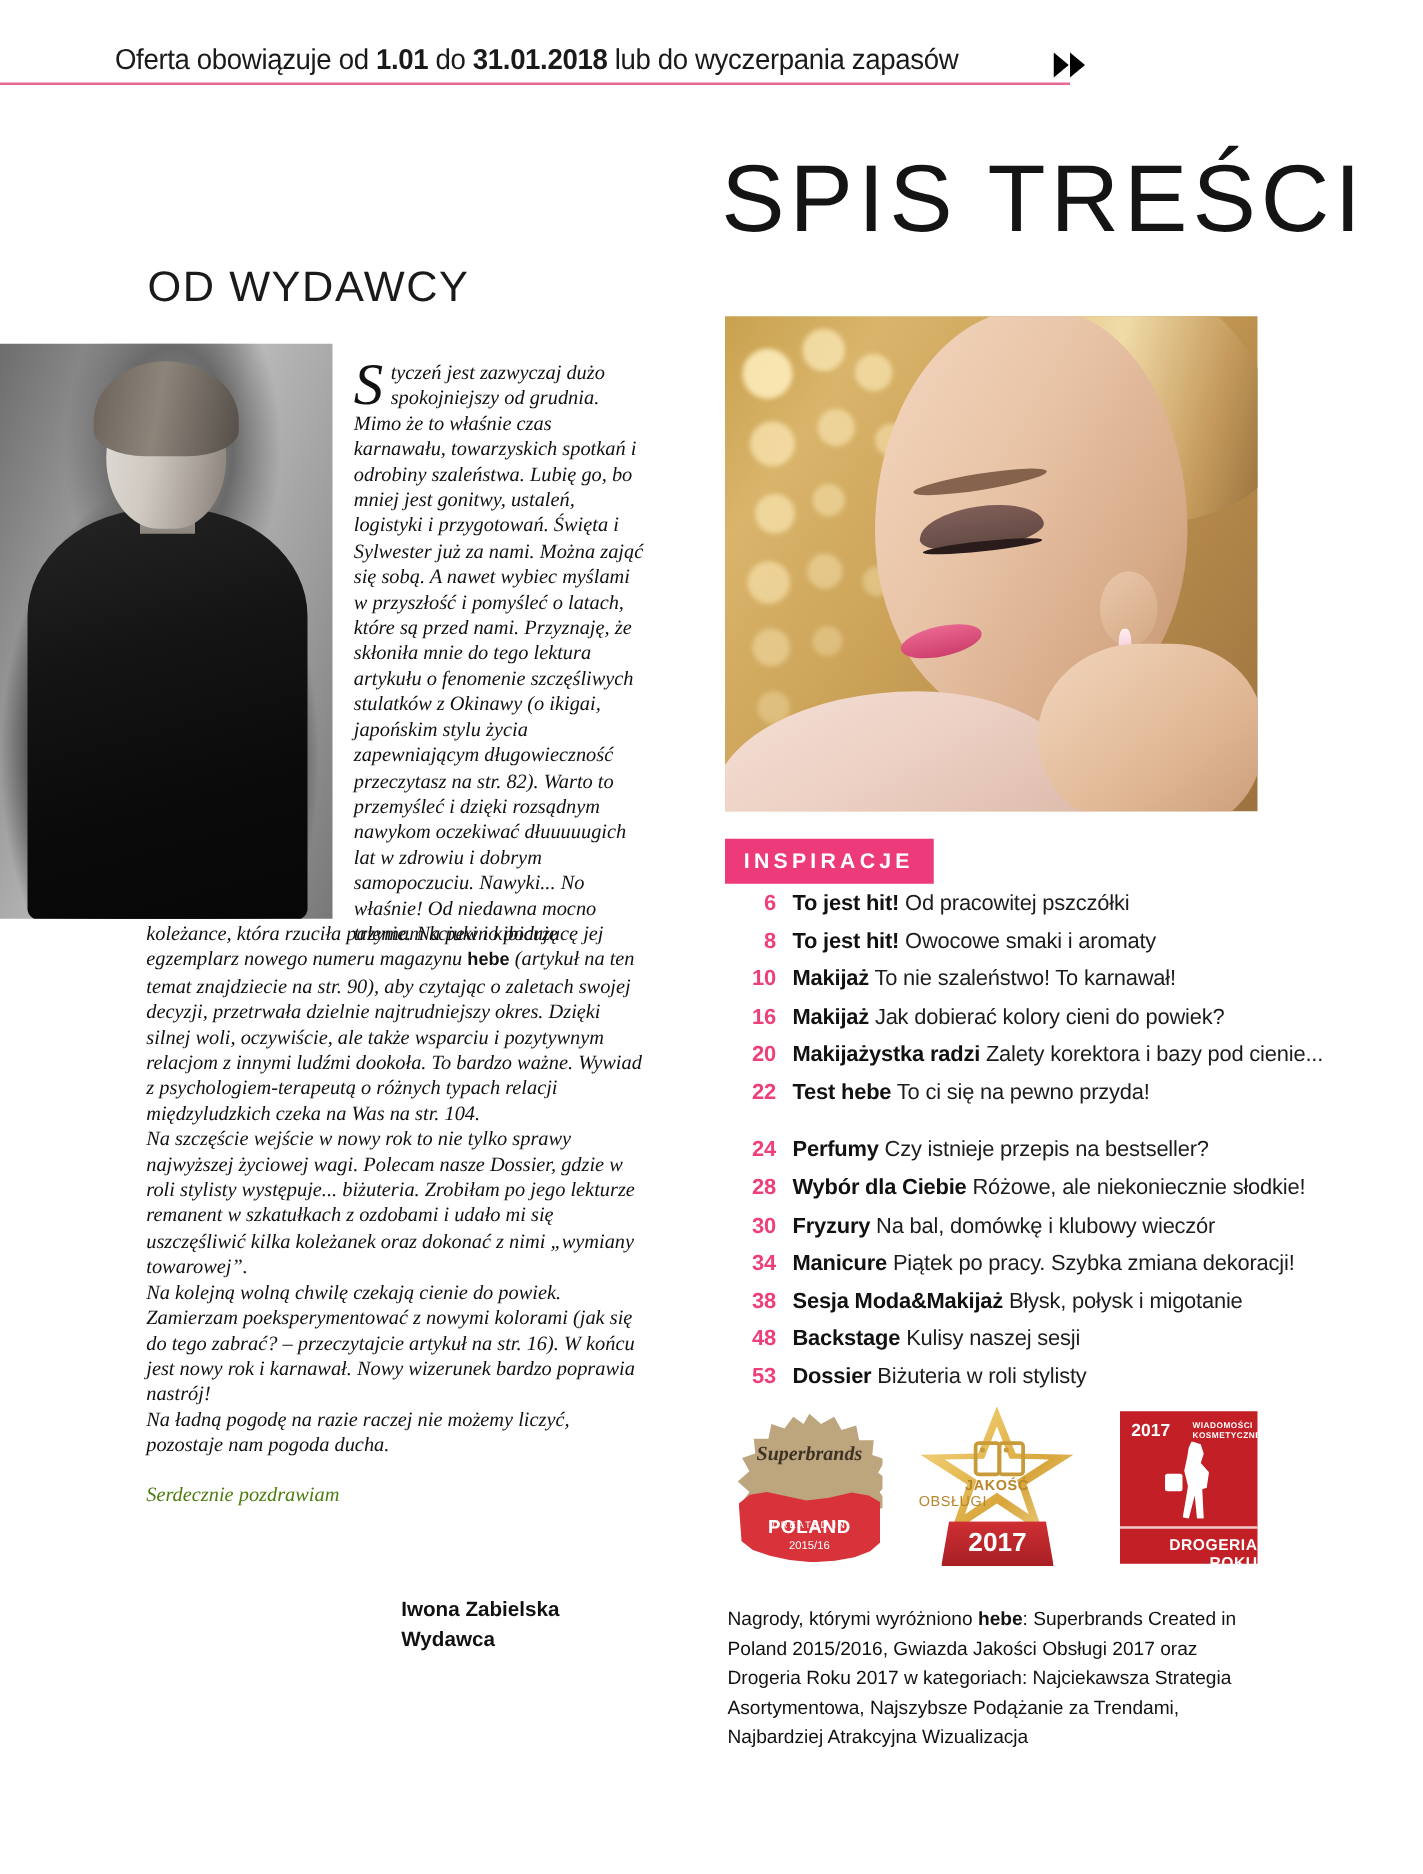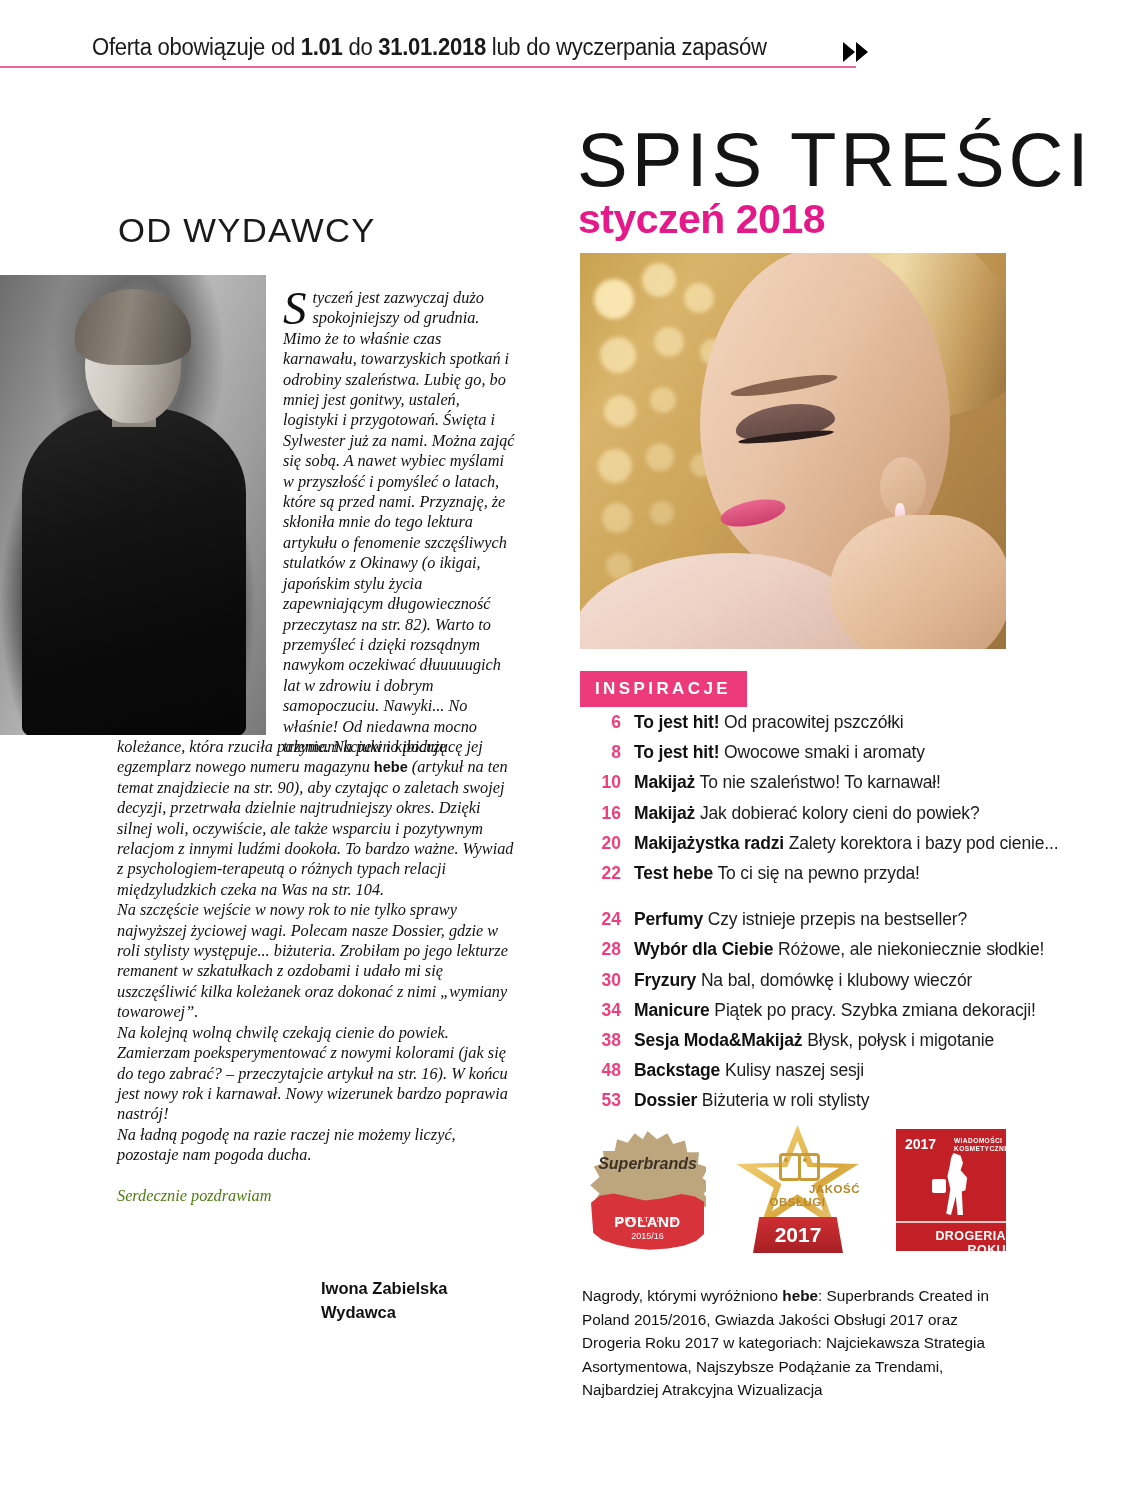--- a/index.html
+++ b/index.html
@@ -226,21 +226,21 @@
     background:#bda57e;
     clip-path:polygon(50% 0%,58% 7%,67% 2%,72% 11%,82% 8%,84% 18%,94% 18%,93% 28%,102% 31%,97% 40%,105% 46%,98% 53%,104% 62%,95% 66%,97% 76%,87% 77%,85% 87%,76% 85%,70% 94%,62% 89%,53% 96%,46% 89%,37% 93%,32% 85%,22% 87%,20% 77%,10% 75%,12% 66%,3% 61%,9% 53%,1% 46%,9% 39%,4% 30%,13% 27%,12% 17%,22% 17%,24% 7%,33% 10%,39% 2%,46% 7%);
   }
   .sb-red{
     position:absolute;left:2px;top:52%;width:113px;height:58px;
     background:#d8323b;
     clip-path:polygon(0% 18%,8% 6%,20% 2%,34% 8%,48% 14%,64% 10%,80% 3%,92% 7%,100% 16%,100% 72%,93% 84%,82% 92%,68% 97%,52% 99%,36% 96%,22% 90%,10% 82%,2% 70%);
   }
   .sb-word{
     position:absolute;left:0;top:24px;width:117px;text-align:center;
-    font-family:Liberation Sans, sans-serif;
+    font-family:Liberation Serif, serif;
     font-size:16px;font-weight:bold;color:#3c3226;font-style:italic;
   }
   .sb-created{position:absolute;left:0;top:84px;width:117px;text-align:center;font-size:7.6px;letter-spacing:1.4px;color:#fff;}
   .sb-poland{position:absolute;left:0;top:82px;width:117px;text-align:center;font-size:15px;font-weight:bold;letter-spacing:0.5px;color:#fff;}
   .sb-years{position:absolute;left:0;top:100px;width:117px;text-align:center;font-size:9px;color:#fff;}
 
   .badge-star{
     position:absolute;left:155px;top:0px;width:125px;height:130px;
   }
   .star-shape{
@@ -256,22 +256,22 @@
   .star-icon{
     position:absolute;left:44px;top:28px;width:38px;height:24px;
   }
   .si-l,.si-r{
     position:absolute;top:0;width:16px;height:22px;
     border:3px solid #c89a38;border-radius:4px;
   }
   .si-l{left:0;}
   .si-r{left:19px;}
   .si-dot{position:absolute;top:5px;width:4px;height:4px;border-radius:50%;background:#c89a38;}
-  .star-txt1{position:absolute;left:0;top:58px;width:125px;text-align:right;font-size:11.5px;font-weight:bold;color:#b8862b;letter-spacing:.5px;}
-  .star-txt2{position:absolute;left:0;top:71px;width:125px;text-align:center;font-size:11.5px;font-weight:bold;color:#b8862b;letter-spacing:.5px;}
+  .star-txt1{position:absolute;left:0;top:58px;width:125px;text-align:center;font-size:11.5px;font-weight:bold;color:#b8862b;letter-spacing:.5px;}
+  .star-txt2{position:absolute;left:0;top:71px;width:125px;font-size:11.5px;font-weight:normal;color:#b8862b;letter-spacing:.5px;}
   .star-base{
     position:absolute;left:18px;top:92px;width:90px;height:36px;
     background:linear-gradient(180deg,#cf2f33,#a71f24);
     clip-path:polygon(7% 0%,93% 0%,100% 100%,0% 100%);
   }
   .star-year{
     position:absolute;left:18px;top:98px;width:90px;text-align:center;
     font-size:21px;font-weight:bold;color:#fff;
   }
 
@@ -334,21 +334,20 @@
   </div>
 
   <div class="sign-off">Serdecznie pozdrawiam</div>
 
   <div class="signature">
     <div>Iwona Zabielska</div>
     <div>Wydawca</div>
   </div>
 
   <div class="spis-title">SPIS TREŚCI</div>
-  <div class="spis-sub" style="color: rgb(229, 25, 138);">styczeń 2018</div>
 
   <div class="hero">
     <div class="bokeh" style="left:14px;top:26px;width:40px;height:40px;"></div>
     <div class="bokeh" style="left:62px;top:10px;width:34px;height:34px;opacity:.8;"></div>
     <div class="bokeh" style="left:104px;top:30px;width:30px;height:30px;opacity:.7;"></div>
     <div class="bokeh" style="left:20px;top:84px;width:36px;height:36px;opacity:.75;"></div>
     <div class="bokeh" style="left:74px;top:74px;width:30px;height:30px;opacity:.65;"></div>
     <div class="bokeh" style="left:120px;top:86px;width:26px;height:26px;opacity:.6;"></div>
     <div class="bokeh" style="left:24px;top:142px;width:32px;height:32px;opacity:.7;"></div>
     <div class="bokeh" style="left:70px;top:134px;width:26px;height:26px;opacity:.55;"></div>

